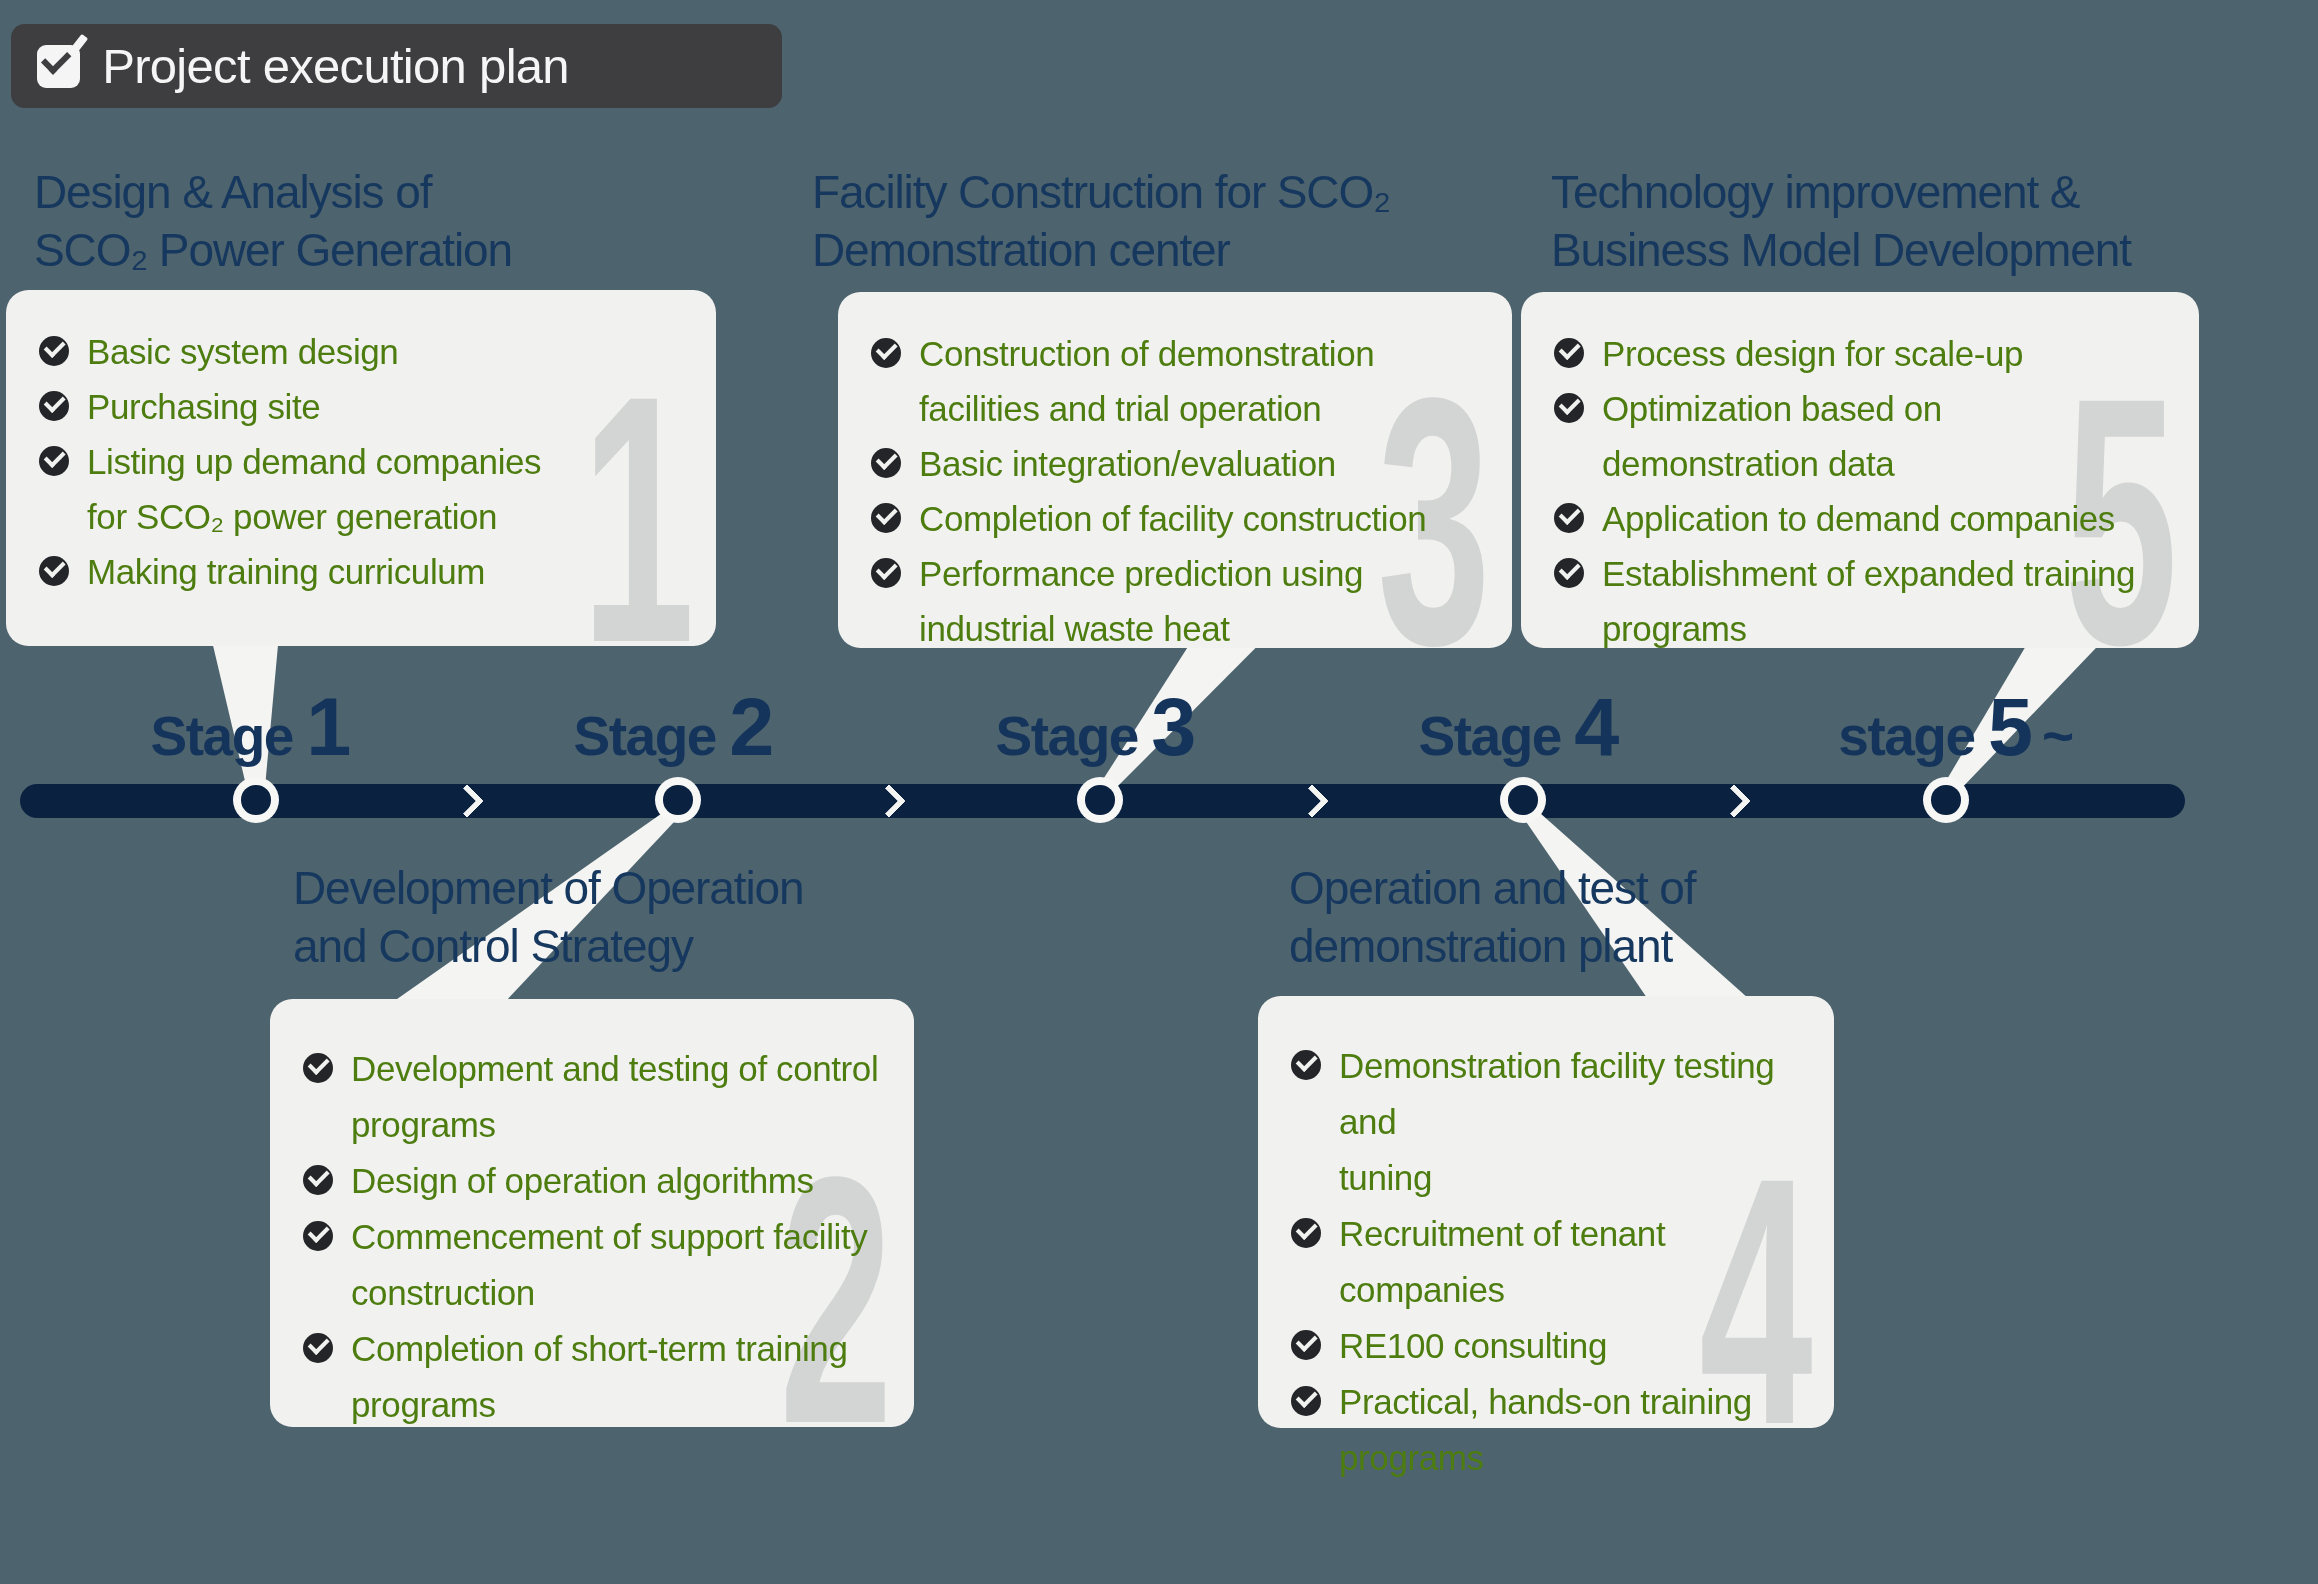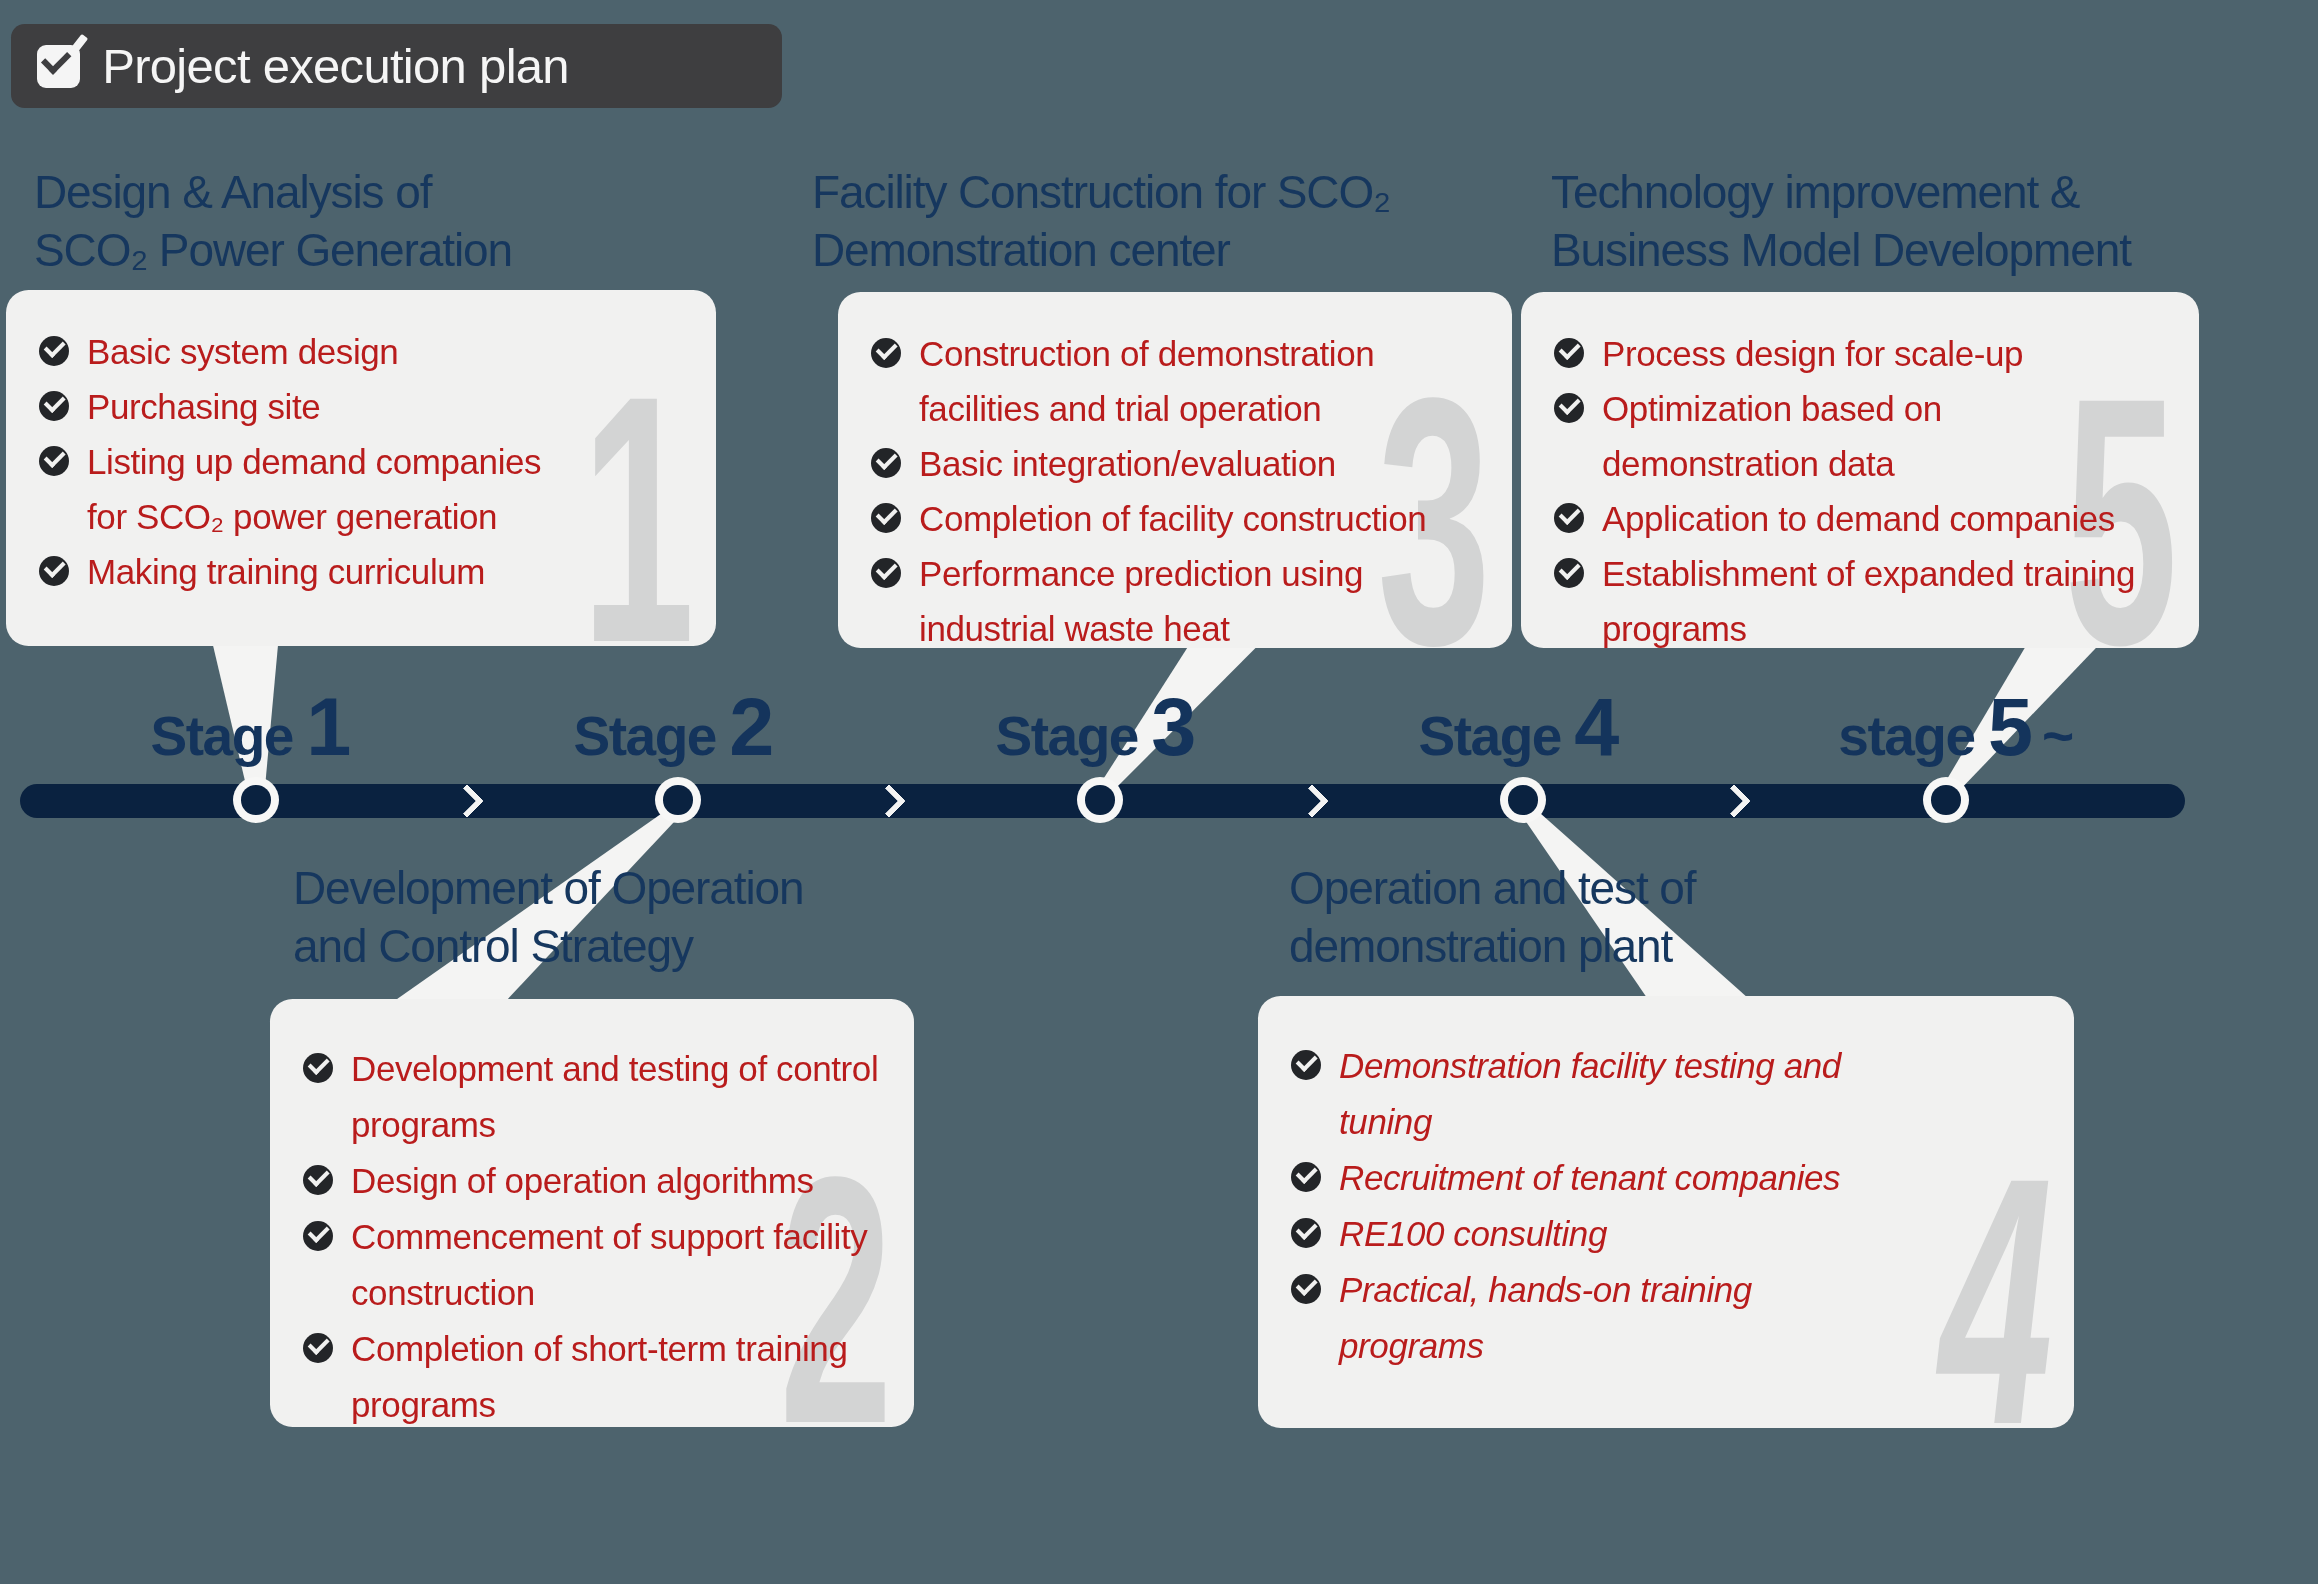--- a/index.html
+++ b/index.html
@@ -56,28 +56,28 @@
   
   .card {
     position:absolute; background:#F1F1F0; border-radius:22.5px;
     z-index:4; box-sizing:border-box;
     padding:34px 27px 0 33px;
   }
   #card-1 { left:6px;    top:290px;  width:710px; height:356px; }
   #card-3 { left:838px; top:292px;  width:674px; height:356px; }
   #card-5 { left:1521px; top:292px;  width:678px; height:356px; }
   #card-2 { left:270px;  top:999px; width:644px; height:428px; padding-top:42px; }
-  #card-4 { left:1258px; top:996px; width:816px; height:432px; padding-top:42px;font-style:italic; }
+  #card-4 { left:1258px; top:996px; width:576px; height:432px; padding-top:42px; }
 
   .item {
     display:grid; grid-template-columns:48px 1fr; align-items:start;
     position:relative; z-index:2;
   }
   .item-text {
-    font-size:35px; line-height:55px; color:#b91c1c;
+    font-size:35px; line-height:55px; color:#4d7c0f;
     white-space:pre-line; letter-spacing:-0.4px;
   }
   .card-bottom .item-text { line-height:56px; }
 
   .check {
     margin-top:12px; width:30px; height:30px; border-radius:50%;
     background:#232528; position:relative;
   }
   .check::after {
     content:''; position:absolute; left:6px; top:5.2px;

